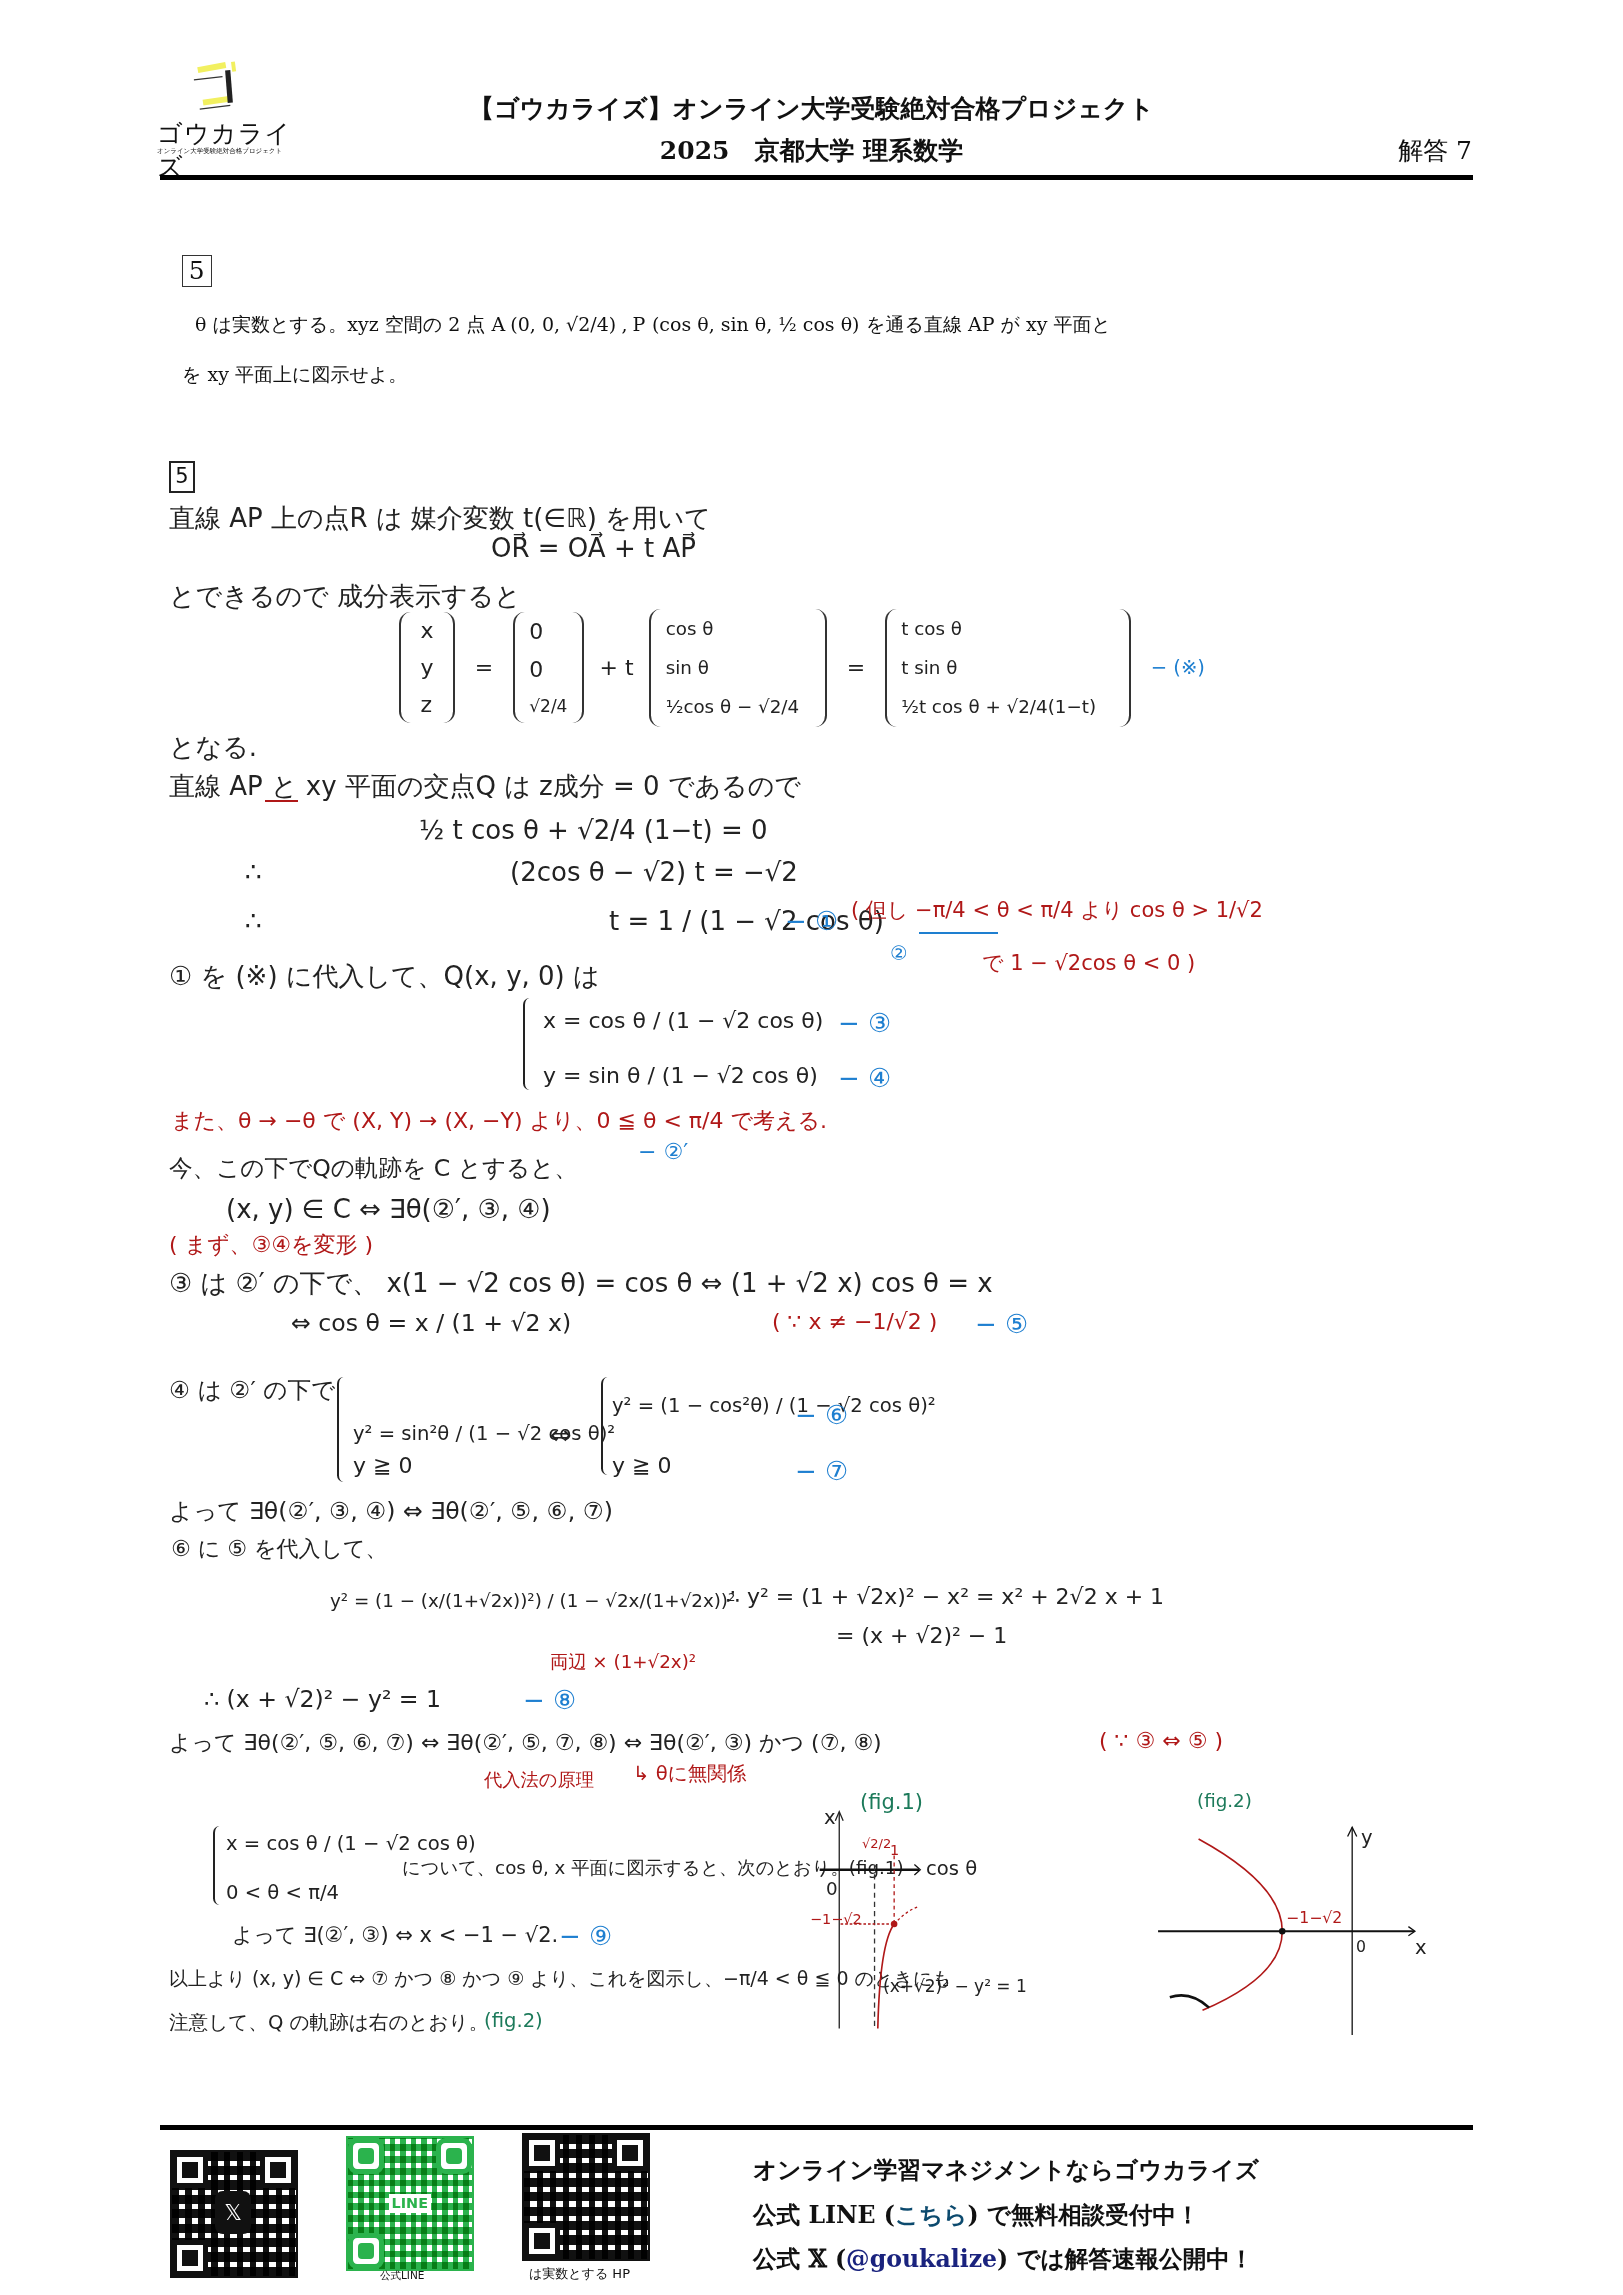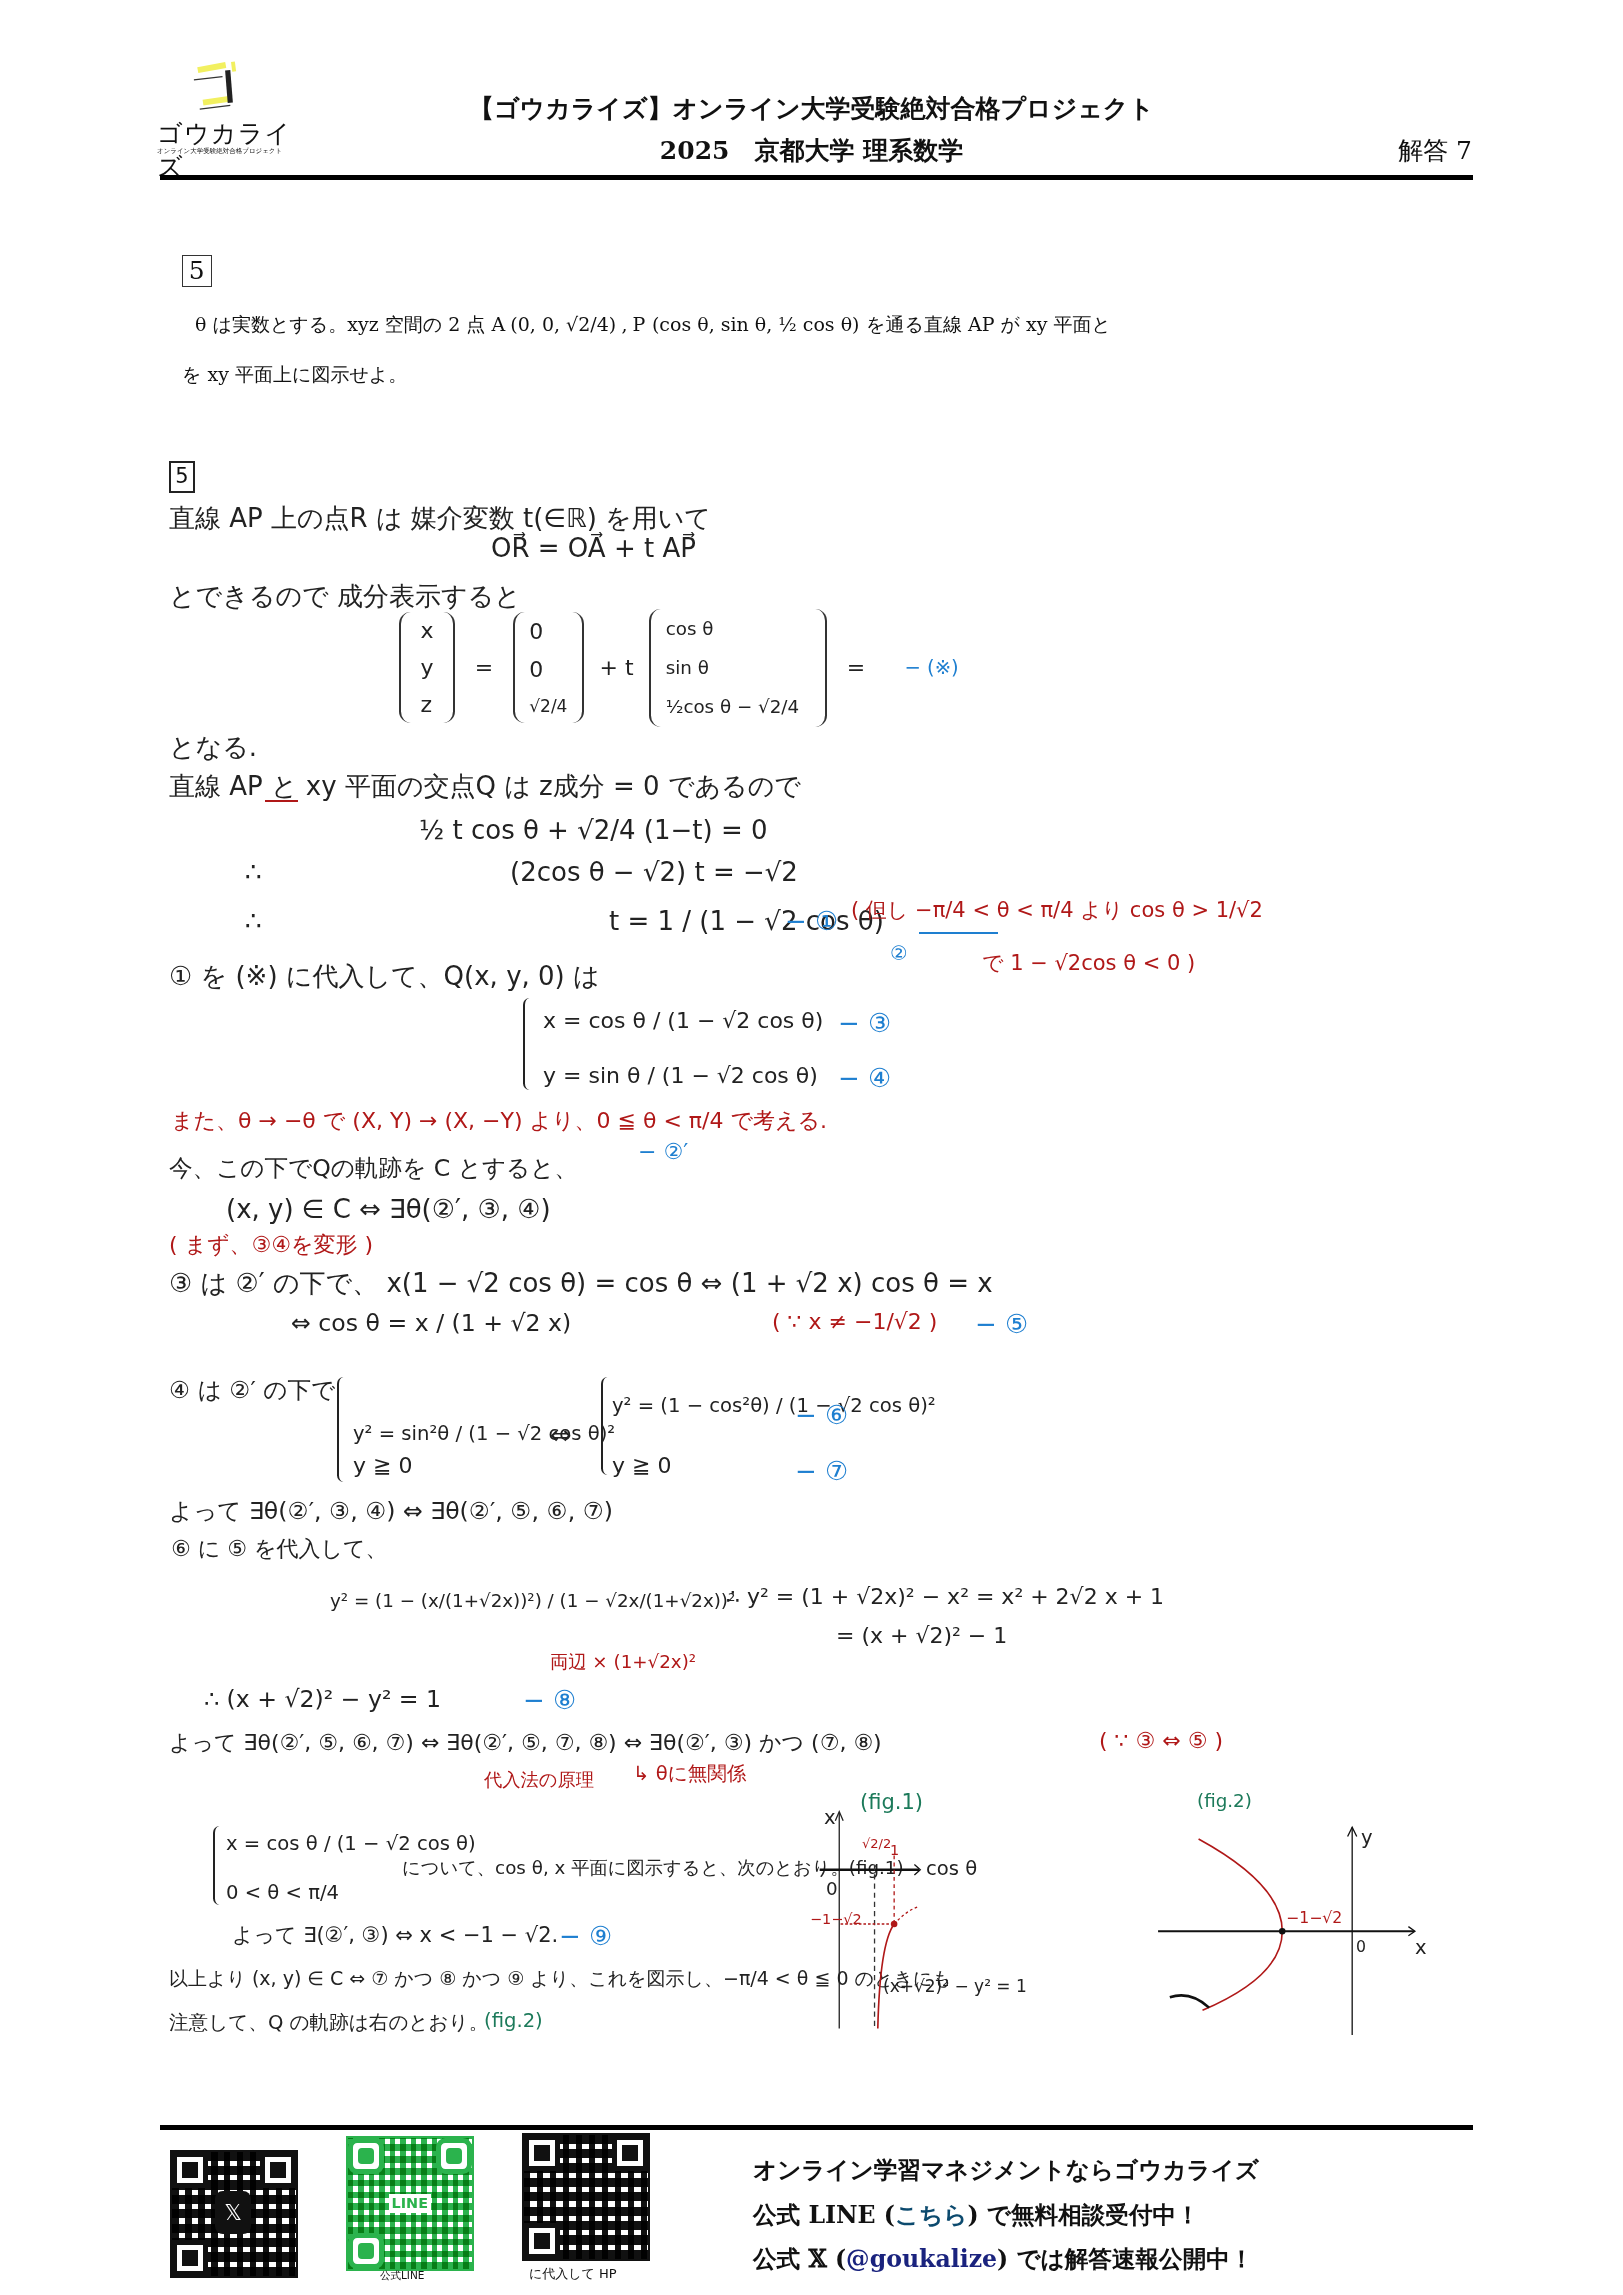--- a/index.html
+++ b/index.html
@@ -79,20 +79,25 @@
     <span>0</span>
     <span style="font-size:17px;">√2/4</span>
   </div>
   <span style="margin:0 15.7px;">+ t</span>
   <div style="border-left:2px solid #333;border-right:2px solid #333;border-radius:11.8px;padding:0 26px 0 14.4px;height:118px;display:flex;flex-direction:column;justify-content:space-around;font-size:18.3px;">
     <span>cos θ</span>
     <span>sin θ</span>
     <span>½cos θ − √2/4</span>
   </div>
   <span style="margin:0 19.6px;">=</span>
+  <div style="border-left:2px solid #333;border-right:2px solid #333;border-radius:11.8px;padding:0 33px 0 14.4px;height:118px;display:flex;flex-direction:column;justify-content:space-around;font-size:18.3px;">
+    <span>t cos θ</span>
+    <span>t sin θ</span>
+    <span>½t cos θ + √2/4(1−t)</span>
+  </div>
   <span class="blue" style="margin-left:19.6px;font-size:19.6px;">− (※)</span>
 </div>
 
 <div class="abs hand" style="left:169px;top:730px;">となる.</div>
 <div class="abs hand" style="left:169px;top:769px;">直線 AP と xy 平面の交点Q は z成分 = 0 であるので</div>
 <div class="abs" style="left:265px;top:800px;width:33px;height:2px;background:#b01818;"></div>
 <div class="abs" style="left:265px;top:800px;width:0;"></div>
 
 <div class="abs" style="left:265px;top:800px;"></div>
 <div class="abs" style="left:265px;top:800px;width:0;height:0;"></div>
@@ -220,21 +225,21 @@
   <div class="qr-corner" style="left:0;bottom:0;"></div>
   <div style="position:absolute;left:41px;top:56px;background:#fff;color:#2bb34d;font-weight:bold;font-size:14.4px;padding:1.3px 2.6px;">LINE</div>
 </div>
 <div class="abs" style="left:380px;top:2269px;font-size:10.5px;">公式LINE</div>
 
 <div class="qr" style="left:522px;top:2133px;">
   <div class="qr-corner" style="left:0;top:0;"></div>
   <div class="qr-corner" style="right:0;top:0;"></div>
   <div class="qr-corner" style="left:0;bottom:0;"></div>
 </div>
-<div class="abs" style="left:529px;top:2265px;font-size:13px;">に代入して HP</div>
+<div class="abs" style="left:529px;top:2265px;font-size:13px;">は実数とする HP</div>
 
 <div class="abs serif" style="left:753px;top:2154px;font-size:23.6px;font-weight:bold;white-space:nowrap;">オンライン学習マネジメントならゴウカライズ</div>
 <div class="abs serif" style="left:753px;top:2199px;font-size:23.6px;font-weight:bold;white-space:nowrap;">
   <span>公式 LINE (</span><span style="color:#0c4a6e;">こちら</span><span>) で無料相談受付中！</span>
 </div>
 <div class="abs serif" style="left:753px;top:2243px;font-size:23.6px;font-weight:bold;white-space:nowrap;">
   <span>公式 𝕏 (</span><span style="color:#1a237e;">@goukalize</span><span>) では解答速報公開中！</span>
 </div>
 
 

